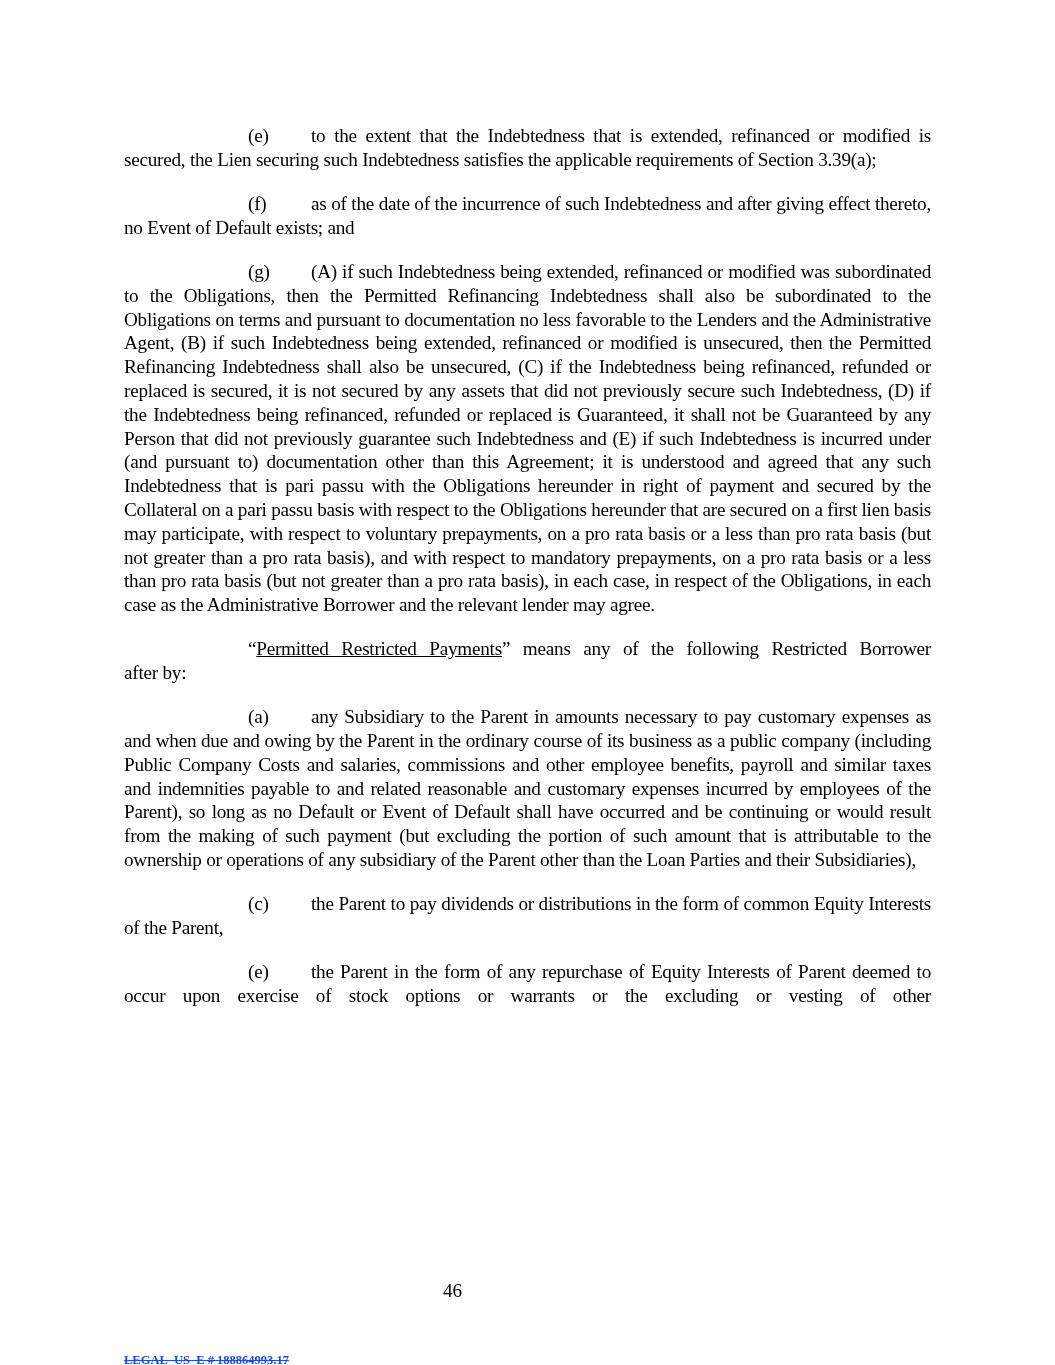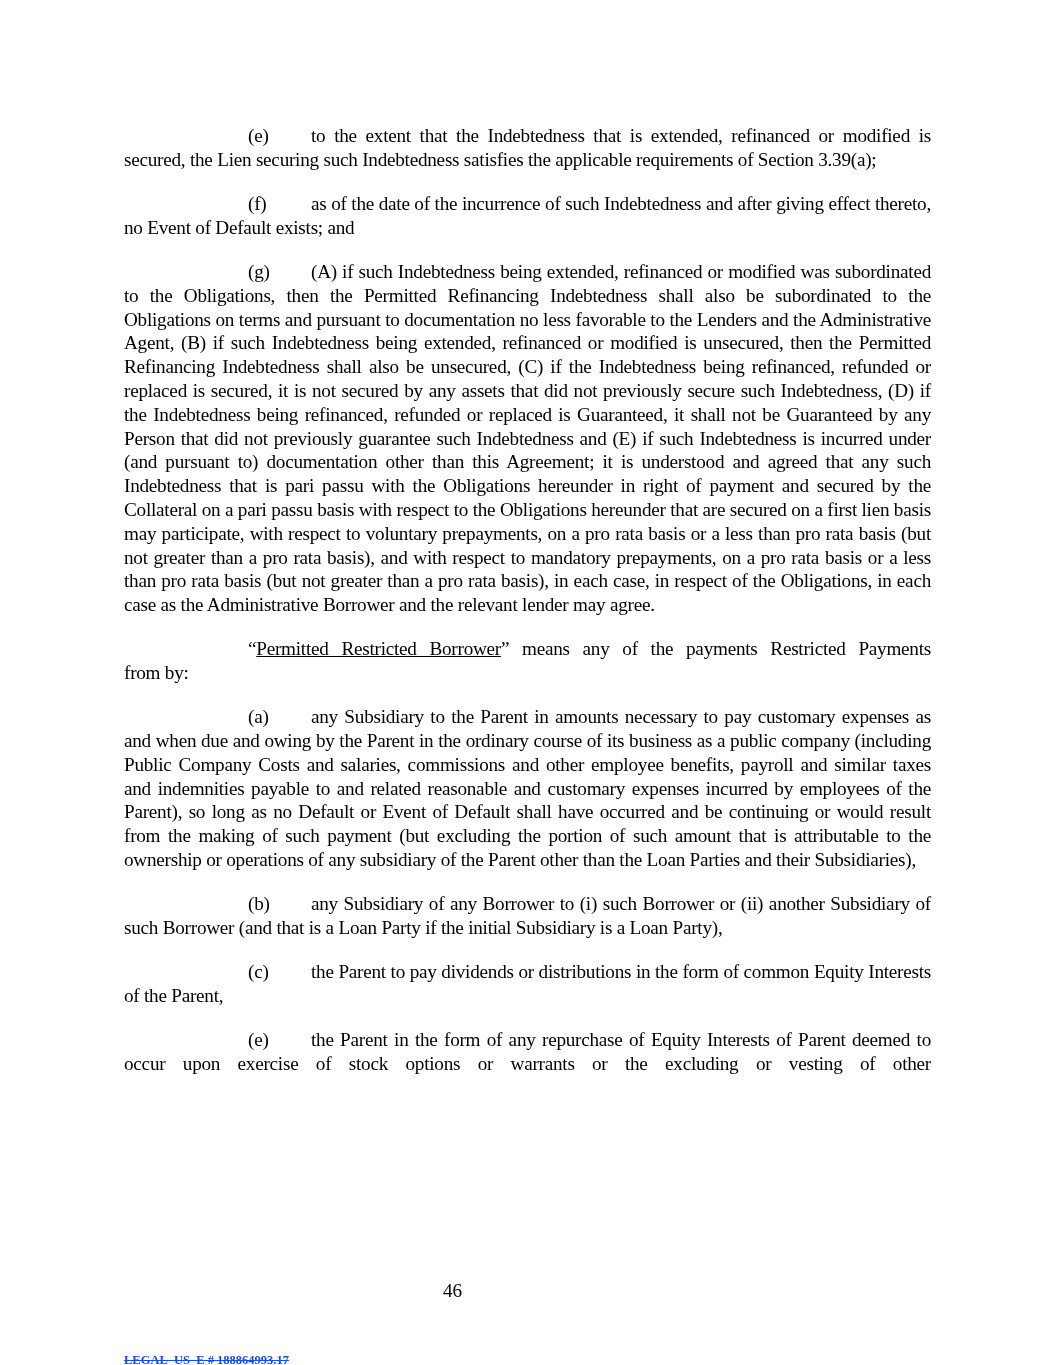--- a/index.html
+++ b/index.html
@@ -30,27 +30,26 @@
 
 <div class="page">
 
   <p class="para"><span class="ind"></span><span class="lbl">(e)</span><span>to the extent that the Indebtedness that is extended, refinanced or modified is secured, the Lien securing such Indebtedness satisfies the applicable requirements of Section 3.39(a);</span></p>
 
   <p class="para"><span class="ind"></span><span class="lbl">(f)</span><span>as of the date of the incurrence of such Indebtedness and after giving effect thereto, no Event of Default exists; and</span></p>
 
   <p class="para"><span class="ind"></span><span class="lbl">(g)</span><span>(A) if such Indebtedness being extended, refinanced or modified was subordinated to the Obligations, then the Permitted Refinancing Indebtedness shall also be subordinated to the Obligations on terms and pursuant to documentation no less favorable to the Lenders and the Administrative Agent, (B) if such Indebtedness being extended, refinanced or modified is unsecured, then the Permitted Refinancing Indebtedness shall also be unsecured, (C) if the Indebtedness being refinanced, refunded or replaced is secured, it is not secured by any assets that did not previously secure such Indebtedness, (D) if the Indebtedness being refinanced, refunded or replaced is Guaranteed, it shall not be Guaranteed by any Person  that did not previously guarantee such Indebtedness and (E) if such Indebtedness is incurred under (and pursuant to) documentation other than this Agreement; it is understood and agreed that any such Indebtedness that is pari passu with the Obligations hereunder in right of payment and secured by the Collateral on a pari passu basis with respect to the Obligations hereunder that are secured on a first lien basis may participate, with respect to voluntary prepayments, on a pro rata basis or a less than pro rata basis (but not greater than a pro rata basis), and with respect to mandatory prepayments, on a pro rata basis or a less than pro rata basis (but not greater than a pro rata basis), in each case, in respect of the Obligations, in each case as the Administrative Borrower and the relevant lender may agree.</span></p>
 
   <div class="para">
-    <div class="last-line-justify"><span class="ind"></span><span>“</span><span class="u">Permitted Restricted Borrower</span><span>”</span><span> means any of the payments Restricted Payments</span></div>
-    <div>from by:</div>
+    <div class="last-line-justify"><span class="ind"></span><span>“</span><span class="u">Permitted Restricted Payments</span><span>”</span><span> means any of the following Restricted Borrower</span></div>
+    <div>after by:</div>
   </div>
 
   <p class="para"><span class="ind"></span><span class="lbl">(a)</span><span>any Subsidiary to the Parent in amounts necessary to pay customary expenses as and when due and owing by the Parent in the ordinary course of its business as a public company (including Public Company Costs and salaries, commissions and other employee benefits, payroll and similar taxes and indemnities payable to and related reasonable and customary expenses incurred by employees of the Parent), so long as no Default or Event of Default shall have occurred and be continuing or would result from the making of such payment (but excluding the portion of such amount that is attributable to the ownership or operations of any subsidiary of the Parent other than the Loan Parties and their Subsidiaries),</span></p>
 
-  <p class="para"><span class="ind"></span><span class="lbl">(b)</span><span>any Subsidiary of any Borrower to (i) such Borrower or (ii) another Subsidiary of such Borrower (and that is a Loan Party if the initial Subsidiary is a Loan Party),</span></p>
 
   <p class="para"><span class="ind"></span><span class="lbl">(c)</span><span>the Parent to pay dividends or distributions in the form of common Equity Interests of the Parent,</span></p>
 
 
   <p class="para last-line-justify"><span class="ind"></span><span class="lbl">(e)</span><span>the Parent in the form of any repurchase of Equity Interests of Parent deemed to occur upon exercise of stock options or warrants or the excluding or vesting of other</span></p>
 
 </div>
 
 <div class="page-number">46</div>
 <div class="footer-id">LEGAL_US_E # 188864993.17</div>

